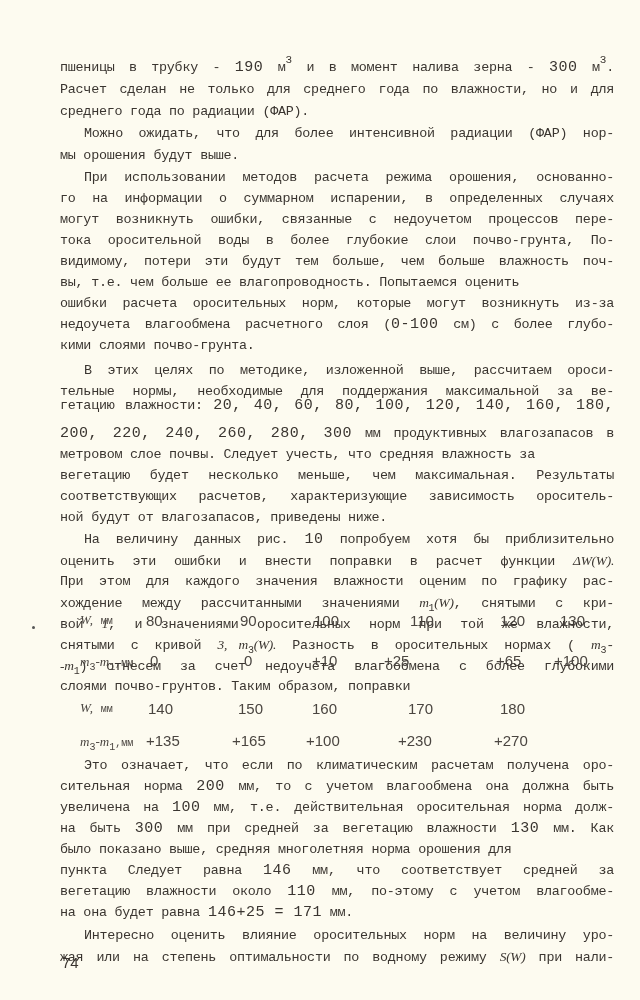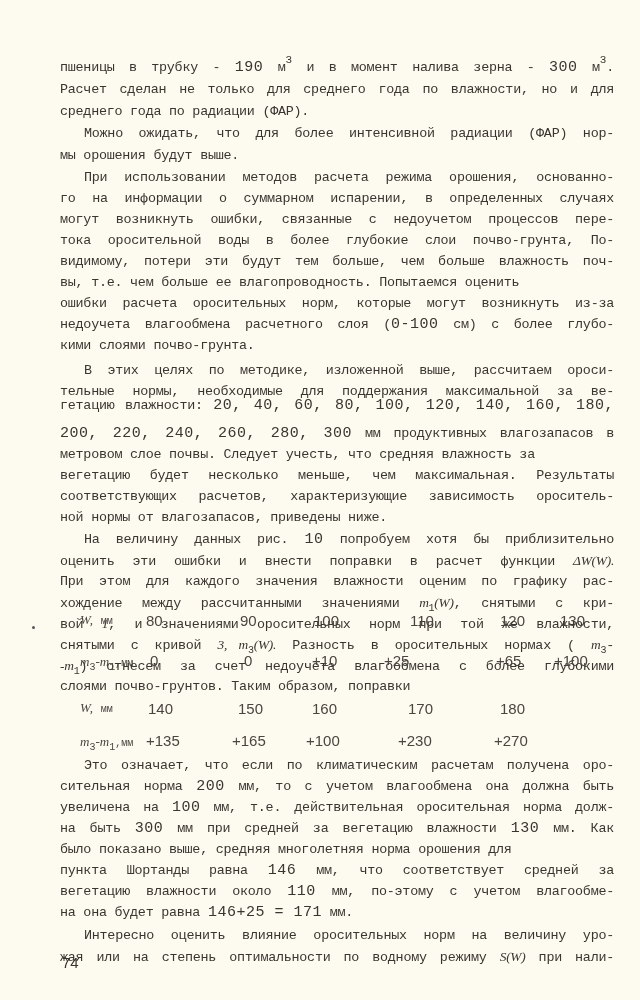--- a/index.html
+++ b/index.html
@@ -59,21 +59,21 @@
   <div class="line" style="top:257px"><span>недоучета влагообмена расчетного слоя (</span><span class="num">0-100</span><span> см) с более глубо-</span></div>
   <div class="line last" style="top:278px">кими слоями почво-грунта.</div>
 
   <div class="line indent" style="top:303px">В этих целях по методике, изложенной выше, рассчитаем ороси-</div>
   <div class="line" style="top:324px">тельные нормы, необходимые для поддержания максимальной за ве-</div>
   <div class="line" style="top:338px"><span>гетацию влажности: </span><span class="num">20, 40, 60, 80, 100, 120, 140, 160, 180,</span></div>
   <div class="line" style="top:366px"><span class="num">200, 220, 240, 260, 280, 300</span><span> мм продуктивных влагозапасов в</span></div>
   <div class="line last" style="top:387px">метровом слое почвы. Следует учесть, что средняя влажность  за</div>
   <div class="line" style="top:408px">вегетацию будет несколько меньше, чем максимальная. Результаты</div>
   <div class="line" style="top:429px">соответствующих расчетов, характеризующие зависимость ороситель-</div>
-  <div class="line last" style="top:450px">ной нормы от влагозапасов, приведены ниже.</div>
+  <div class="line last" style="top:450px">ной будут от влагозапасов, приведены ниже.</div>
 
   <div class="line indent" style="top:472px"><span>На величину данных рис. </span><span class="num">10</span><span> попробуем хотя бы приблизительно</span></div>
   <div class="line" style="top:493px"><span>оценить эти ошибки и внести поправки в расчет функции </span><span class="it">ΔW(W).</span></div>
   <div class="line" style="top:514px">При этом для каждого значения влажности  оценим по графику рас-</div>
   <div class="line" style="top:535px"><span>хождение между рассчитанными значениями </span><span class="it">m</span><sub>1</sub><span class="it">(W)</span><span>, снятыми с кри-</span></div>
   <div class="line" style="top:556px"><span>вой </span><span class="it">1</span><span>, и значениями оросительных  норм  при той же влажности,</span></div>
   <div class="line" style="top:577px"><span>снятыми с кривой </span><span class="it">3, m</span><sub>3</sub><span class="it">(W).</span><span>  Разность в оросительных нормах ( </span><span class="it">m</span><sub>3</sub><span>-</span></div>
   <div class="line" style="top:598px"><span class="it">-m</span><sub>1</sub><span>)  отнесем за счет недоучета влагообмена с более глубокими</span></div>
   <div class="line last" style="top:619px">слоями почво-грунтов. Таким образом, поправки</div>
 </div>
@@ -115,21 +115,21 @@
     <span class="tcell" style="left:434px">+270</span>
   </div>
 </div>
 
 <div class="page" style="top:756px">
   <div class="line indent" style="top:0">Это означает, что если по климатическим расчетам получена оро-</div>
   <div class="line" style="top:21px"><span>сительная норма </span><span class="num">200</span><span> мм, то с учетом влагообмена она должна быть</span></div>
   <div class="line" style="top:42px"><span>увеличена на </span><span class="num">100</span><span> мм, т.е. действительная оросительная норма долж-</span></div>
   <div class="line" style="top:63px"><span>на быть </span><span class="num">300</span><span> мм при средней за вегетацию влажности </span><span class="num">130</span><span> мм. Как</span></div>
   <div class="line last" style="top:84px">было показано выше, средняя многолетняя норма  орошения  для</div>
-  <div class="line" style="top:105px"><span>пункта  Шортанды  равна  </span><span class="num">146</span><span>  мм,  что соответствует средней за</span></div>
+  <div class="line" style="top:105px"><span>пункта  Следует  равна  </span><span class="num">146</span><span>  мм,  что соответствует средней за</span></div>
   <div class="line" style="top:126px"><span>вегетацию влажности около </span><span class="num">110</span><span> мм, по-этому с учетом влагообме-</span></div>
   <div class="line last" style="top:147px"><span>на она будет равна </span><span class="num">146+25 = 171</span><span> мм.</span></div>
 
   <div class="line indent" style="top:170px">Интересно оценить влияние оросительных норм на величину уро-</div>
   <div class="line" style="top:191px"><span>жая или на степень оптимальности по водному режиму </span><span class="it">S(W)</span><span>  при нали-</span></div>
 </div>
 
 <div class="pagenum">74</div>
 
 </body></html>

